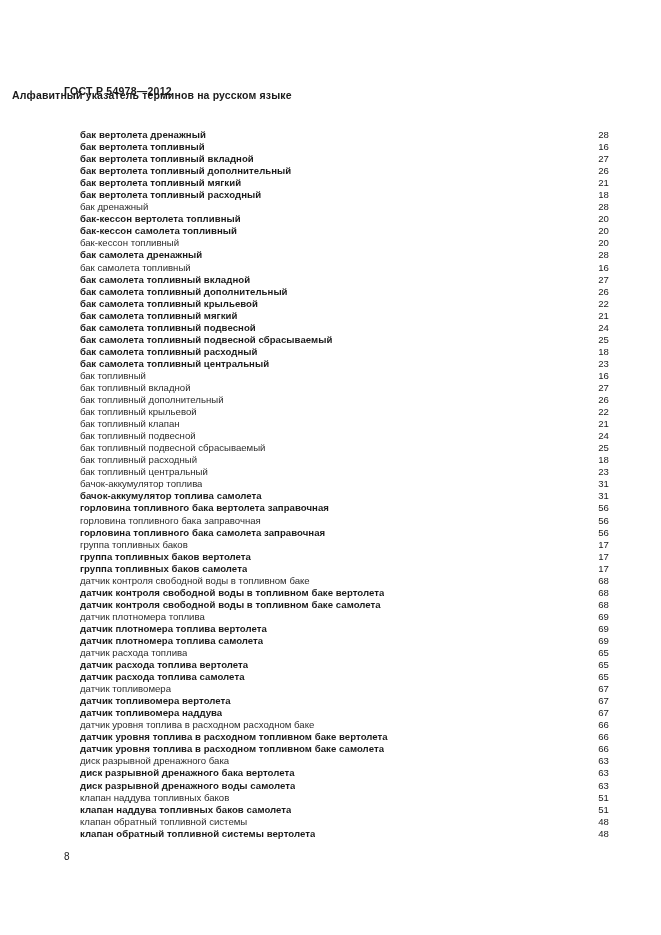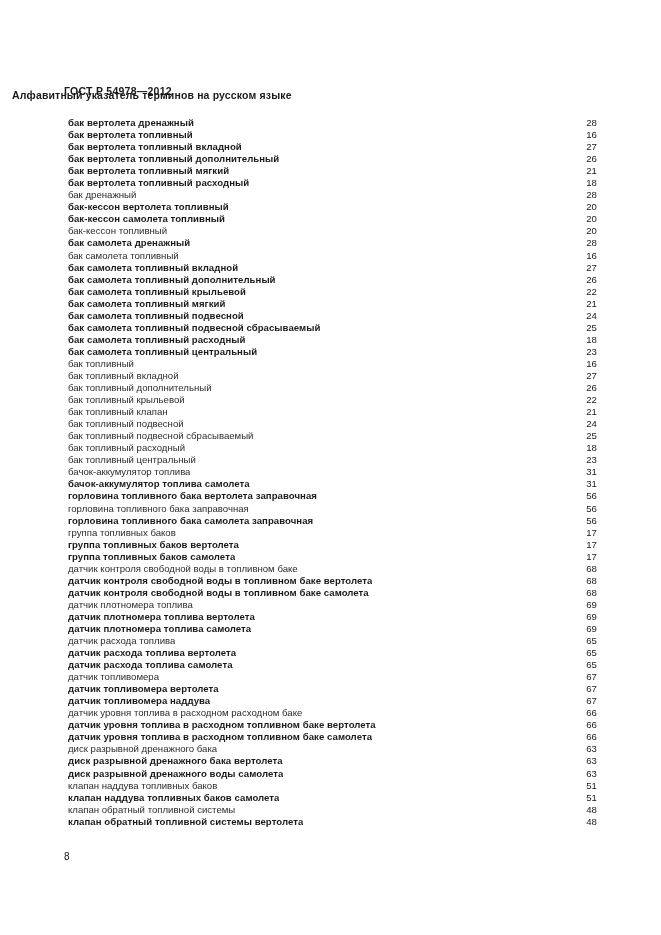--- a/index.html
+++ b/index.html
@@ -50,21 +50,21 @@
     letter-spacing: 0.15px;
   }
 
   
   .index-list {
     position: absolute;
     left: 68px;
     top: 117px;
     width: 529px;
     list-style: none;
-    margin: 0;
+    margin: 12px;
     padding: 0;
   }
   .index-entry {
     display: flex;
     align-items: baseline;
     height: 12.05px;
     line-height: 12.05px;
     font-size: 9.6px;
     white-space: nowrap;
   }

